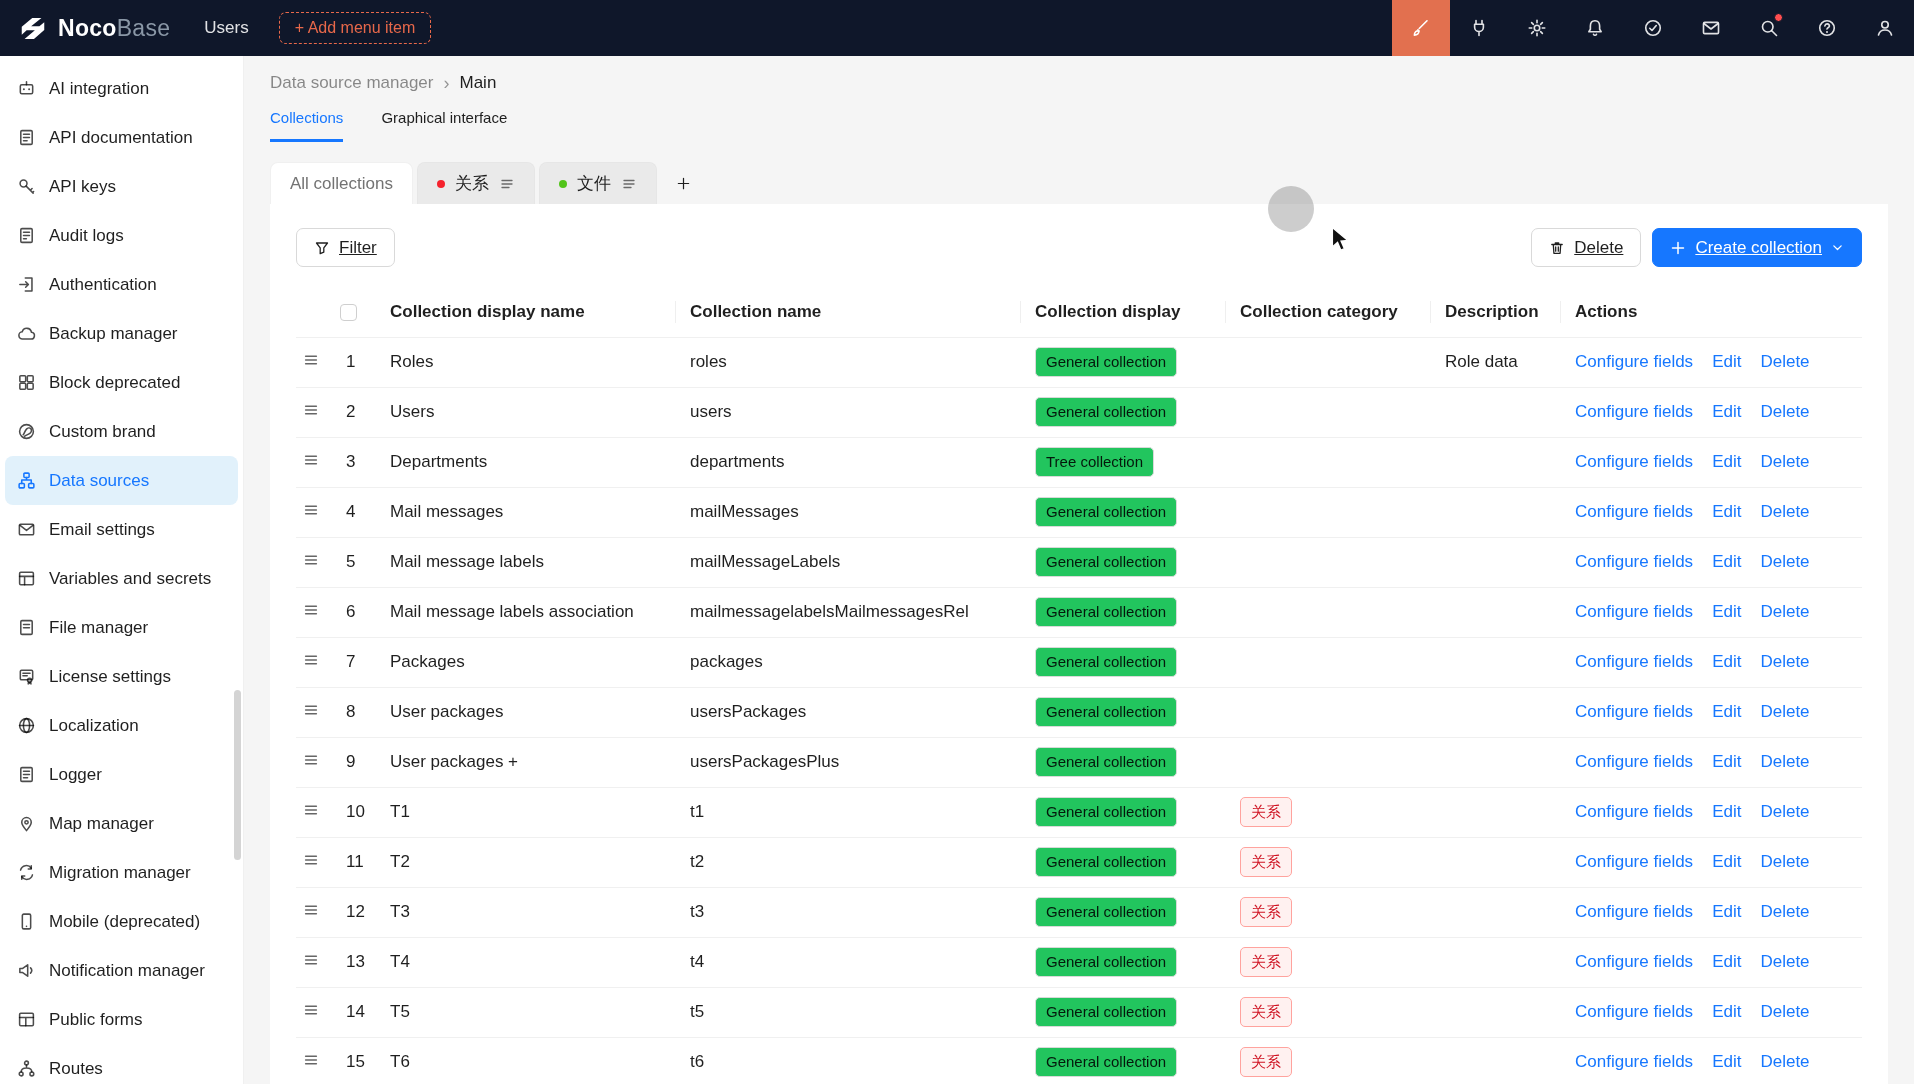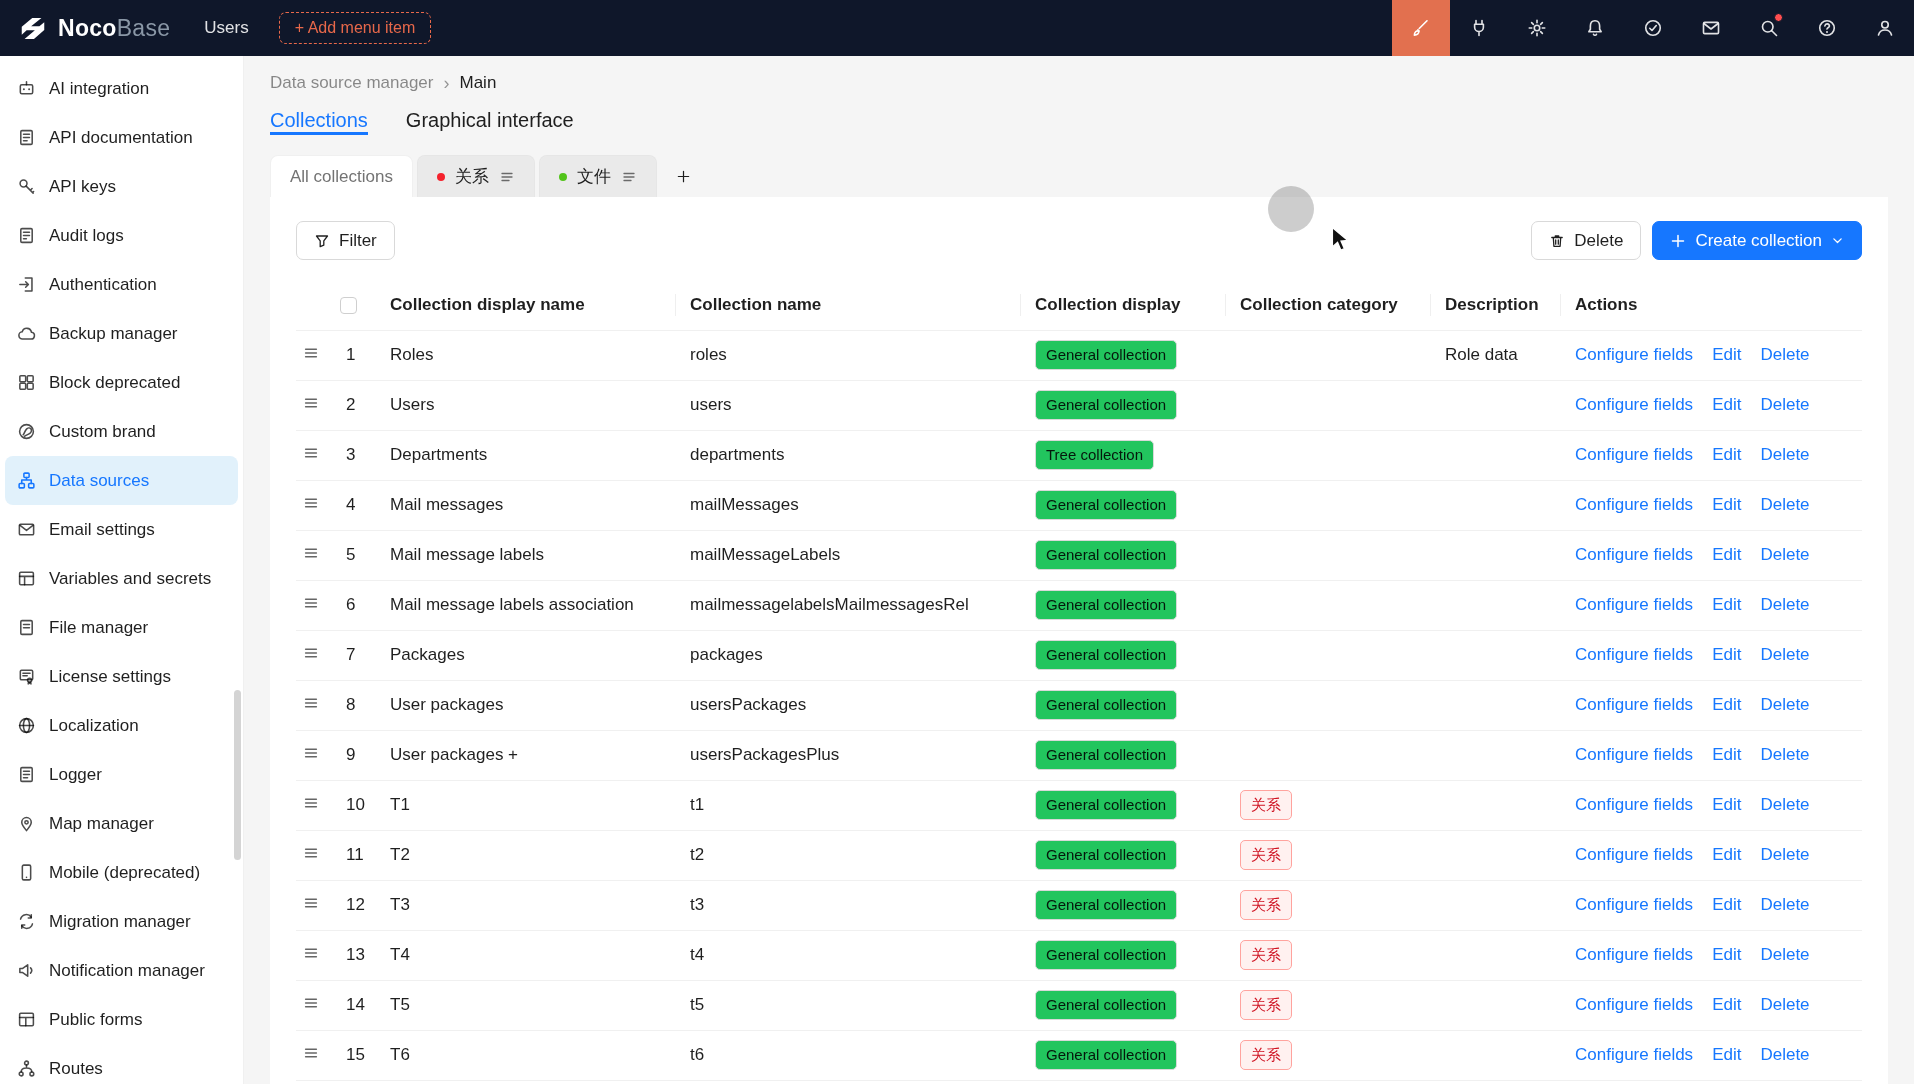--- a/index.html
+++ b/index.html
@@ -61,21 +61,21 @@
   }
 
   
   .main { position:absolute; top:56px; left:244px; right:0; bottom:0; padding:17px 26px 0 26px; }
   .breadcrumb { display:flex; align-items:center; gap:10px; font-size:17px; }
   .breadcrumb .bc-prev { color:rgba(0,0,0,.45); cursor:pointer; }
   .breadcrumb .bc-sep { color:rgba(0,0,0,.40); font-size:18px; line-height:1; }
   .breadcrumb .bc-cur { color:rgba(0,0,0,.88); }
 
   .page-tabs { display:flex; gap:38px; margin-top:16px; }
-  .page-tab { cursor:pointer; font-size:20px; color:rgba(0,0,0,.88); border-bottom:3px solid transparent; }
+  .page-tab { padding-bottom:13px; cursor:pointer; font-size:15px; color:rgba(0,0,0,.88); border-bottom:3px solid transparent; }
   .page-tab.active { color:#1677ff; border-bottom-color:#1677ff; }
 
   .ctabs { display:flex; align-items:flex-end; margin-top:20px; height:42px; }
   .ctab {
     height:42px; display:flex; align-items:center; gap:10px; padding:0 19px;
     background:rgba(0,0,0,.045); border:1px solid #e6e6e6; border-bottom:none;
     border-radius:8px 8px 0 0; margin-right:4px; cursor:pointer; font-size:17px;
     color:rgba(0,0,0,.88);
   }
   .ctab.active { background:#fff; color:#737373; border-color:#f0f0f0; }
@@ -83,21 +83,21 @@
   .ctab .menu-glyph { width:16px; height:16px; color:rgba(0,0,0,.55); }
   .add-tab { width:44px; height:42px; display:flex; align-items:center; justify-content:center; cursor:pointer; }
   .add-tab .icon { width:15px; height:15px; color:rgba(0,0,0,.88); }
 
   .panel { background:#fff; padding:24px 26px; min-height:820px; }
   .toolbar { display:flex; justify-content:space-between; align-items:center; margin-bottom:20px; }
   .toolbar-right { display:flex; gap:11px; }
   .btn {
     height:39px; display:inline-flex; align-items:center; gap:9px; padding:16px 17px;
     border:1px solid #d9d9d9; border-radius:7px; background:#fff; cursor:pointer;
-    font-size:17px; color:rgba(0,0,0,.88); font-family:inherit;
+    font-size:17px; color:rgba(0,0,0,.88); font-family:inherit;text-decoration:underline;
   }
   .btn .icon { width:16px; height:16px; }
   .btn-primary { background:#1677ff; border-color:#1677ff; color:#fff; }
   .btn-primary .caret { width:13px; height:13px; }
 
   table { width:100%; border-collapse:collapse; table-layout:fixed; }
   th {
     height:50px; text-align:left; font-weight:700; font-size:17px;
     padding:0 14px; border-bottom:1px solid #f0f0f0; position:relative;
     color:rgba(0,0,0,.88); white-space:nowrap; overflow:hidden;
@@ -370,34 +370,34 @@
           <svg viewBox="0 0 16 16" fill="none" stroke="currentColor" stroke-width="1.3" stroke-linecap="round" stroke-linejoin="round">
             <path d="M8 14C5.2 10.7 4 9 4 7a4 4 0 1 1 8 0c0 2-1.2 3.7-4 7z"></path>
             <circle cx="8" cy="7" r="1.4"></circle>
           </svg>
         </span>
         <span>Map manager</span>
       </div>
       <div class="side-item">
         <span class="icon ">
           <svg viewBox="0 0 16 16" fill="none" stroke="currentColor" stroke-width="1.3" stroke-linecap="round" stroke-linejoin="round">
+            <path d="M3 6a5 5 0 0 1 9-1.6M13 10a5 5 0 0 1-9 1.6"></path>
+            <path d="M12 2.4V5H9.5M4 13.6V11h2.5"></path>
+          </svg>
+        </span>
+        <span>Migration manager</span>
+      </div>
+      <div class="side-item">
+        <span class="icon ">
+          <svg viewBox="0 0 16 16" fill="none" stroke="currentColor" stroke-width="1.3" stroke-linecap="round" stroke-linejoin="round">
             <rect x="4.5" y="1.8" width="7" height="12.4" rx="1.2"></rect>
             <circle cx="8" cy="12.1" r=".7" fill="currentColor" stroke="none"></circle>
           </svg>
         </span>
         <span>Mobile (deprecated)</span>
-      </div>
-      <div class="side-item">
-        <span class="icon ">
-          <svg viewBox="0 0 16 16" fill="none" stroke="currentColor" stroke-width="1.3" stroke-linecap="round" stroke-linejoin="round">
-            <path d="M3 6a5 5 0 0 1 9-1.6M13 10a5 5 0 0 1-9 1.6"></path>
-            <path d="M12 2.4V5H9.5M4 13.6V11h2.5"></path>
-          </svg>
-        </span>
-        <span>Migration manager</span>
       </div>
       <div class="side-item">
         <span class="icon ">
           <svg viewBox="0 0 16 16" fill="none" stroke="currentColor" stroke-width="1.3" stroke-linecap="round" stroke-linejoin="round">
             <path d="M2.4 6.4v3.2h2.1L9 12.8V3.2L4.5 6.4H2.4z"></path>
             <path d="M11.4 5.8a3.2 3.2 0 0 1 0 4.4"></path>
           </svg>
         </span>
         <span>Notification manager</span>
       </div>

